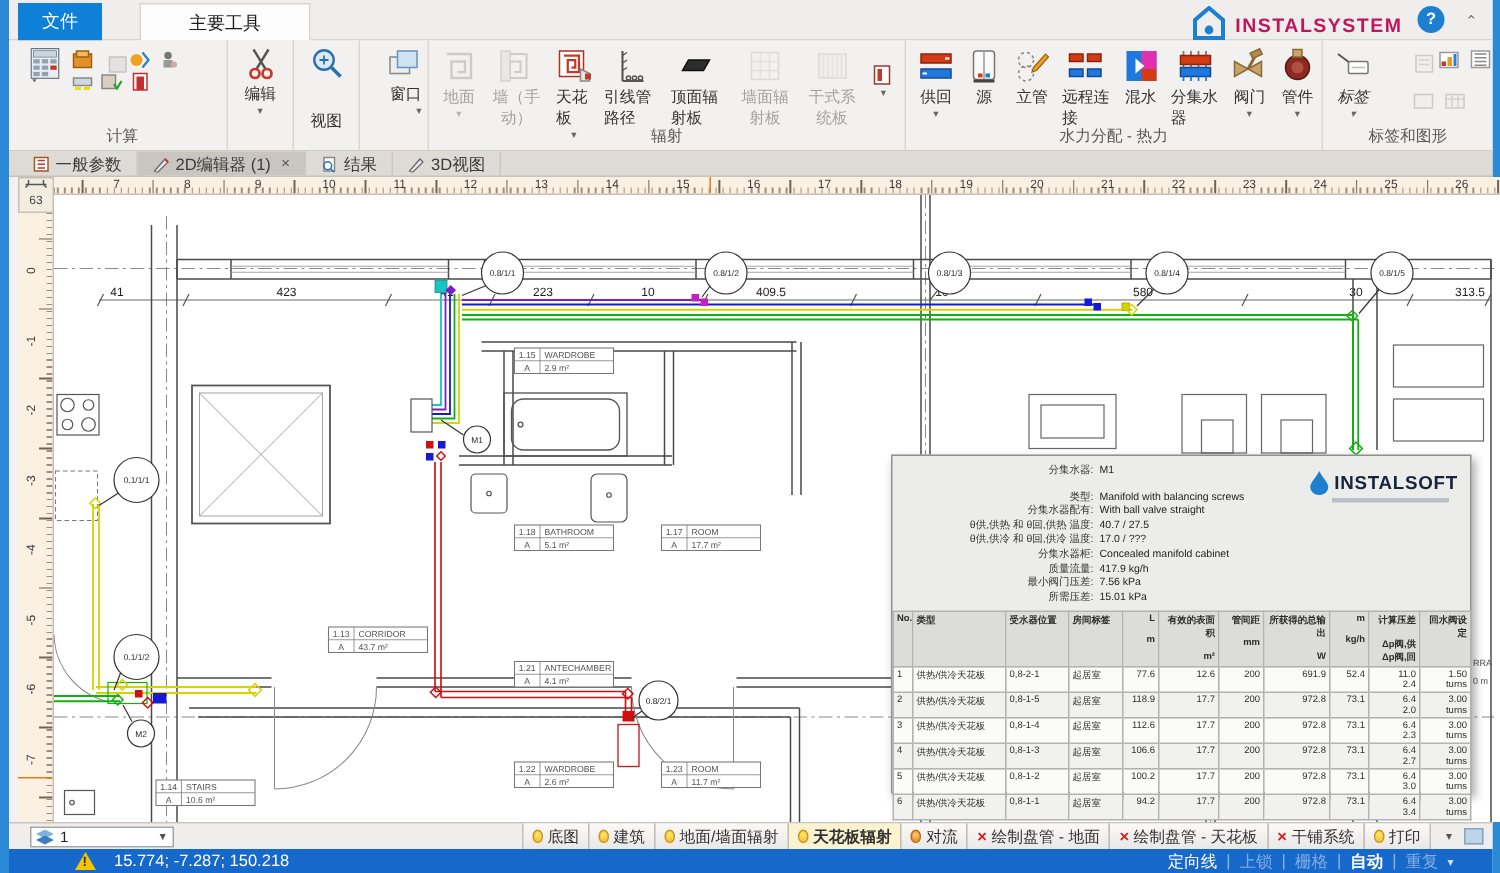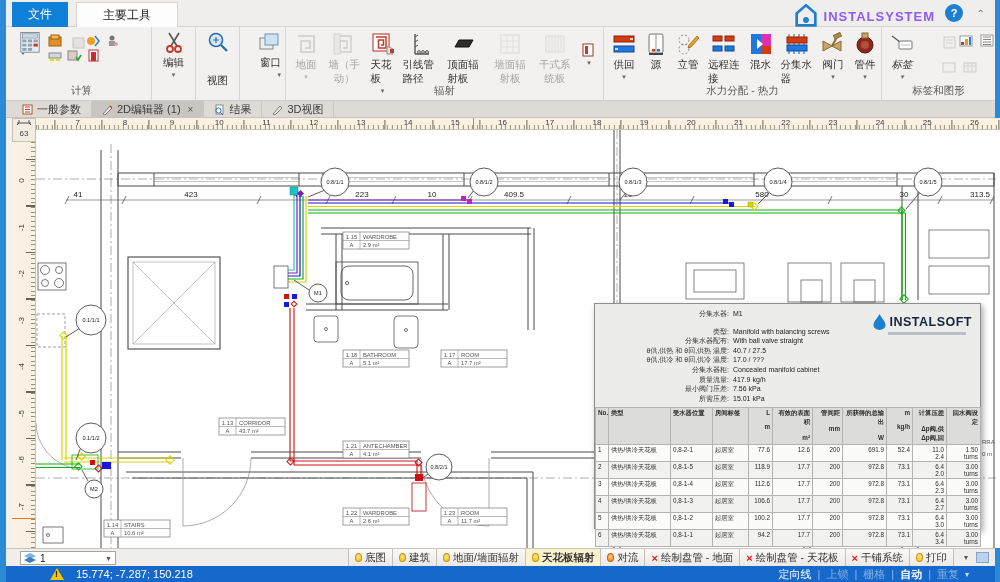--- a/index.html
+++ b/index.html
@@ -4,24 +4,24 @@
 <style>
   * { margin:0; padding:0; box-sizing:border-box; }
   html,body { width:1000px; height:582px; }
   body { font-family:"Liberation Sans", sans-serif; background:#e8e6e3; overflow:hidden; }
   .window { position:relative; width:1000px; height:582px; background:#f3f1ef;
             border-left:6px solid #2e8bdB; border-left-color:#2b8ad6; border-right:5px solid #2b8ad6; border-bottom:0; }
   
   .titlebar { position:absolute; left:0; top:0; right:0; height:27px; background:#f0eeec; border-bottom:1px solid #d8d5d1; }
   .file-tab { position:absolute; left:6px; top:2px; width:56px; height:25px; background:#0f80d7; color:#fff;
               font-size:12px; display:flex; align-items:center; justify-content:center; cursor:pointer; }
-  .main-tab { position:absolute; left:70px; top:2px; width:102px; height:25px; background:#fdfdfd; color:#1a1a1a;
+  .main-tab { position:absolute; left:87px; top:2px; width:114px; height:25px; background:#fdfdfd; color:#1a1a1a;
               border:1px solid #d8d5d1; border-bottom:none; font-size:12px; display:flex; align-items:center; justify-content:center; }
   .brand { position:absolute; right:60px; top:4px; display:flex; align-items:center; gap:6px; }
-  .brand-txt { font-size:13px; font-weight:bold; letter-spacing:1px; color:#8b5cf6; }
+  .brand-txt { font-size:13px; font-weight:bold; letter-spacing:1px; color:#be185d; }
   .help-btn { position:absolute; right:32px; top:4px; width:18px; height:18px; border-radius:50%;
               background:#1d7fd0; color:#fff; font-size:11px; font-weight:bold; text-align:center; line-height:18px; }
   .collapse-btn { position:absolute; right:10px; top:8px; color:#777; font-size:10px; }
   
   .ribbon { position:absolute; left:0; top:27px; right:0; height:74px; background:#f3f1ef; border-bottom:1px solid #cfccc8; }
   .rgroup { position:absolute; top:0; height:73px; border-right:1px solid #d9d6d2; }
   .rgroup-label { position:absolute; bottom:2px; left:0; right:0; text-align:center; font-size:10.5px; color:#5a5856; }
   .rbtn { display:inline-flex; flex-direction:column; align-items:center; justify-content:flex-start; gap:2px;
           padding:3px 4px 0 4px; font-size:10.5px; color:#333; cursor:pointer; vertical-align:top; }
   .rbtn .caret { font-size:7px; color:#666; line-height:5px; }

